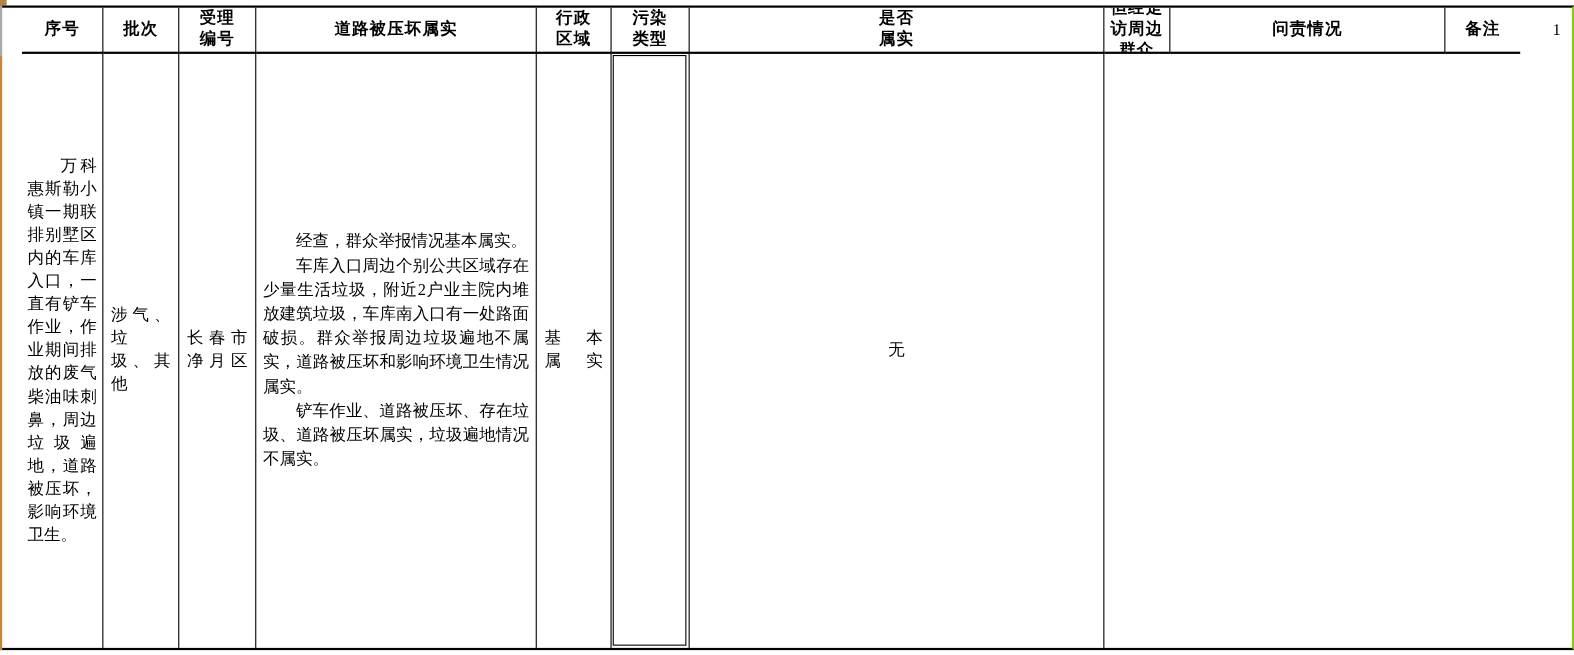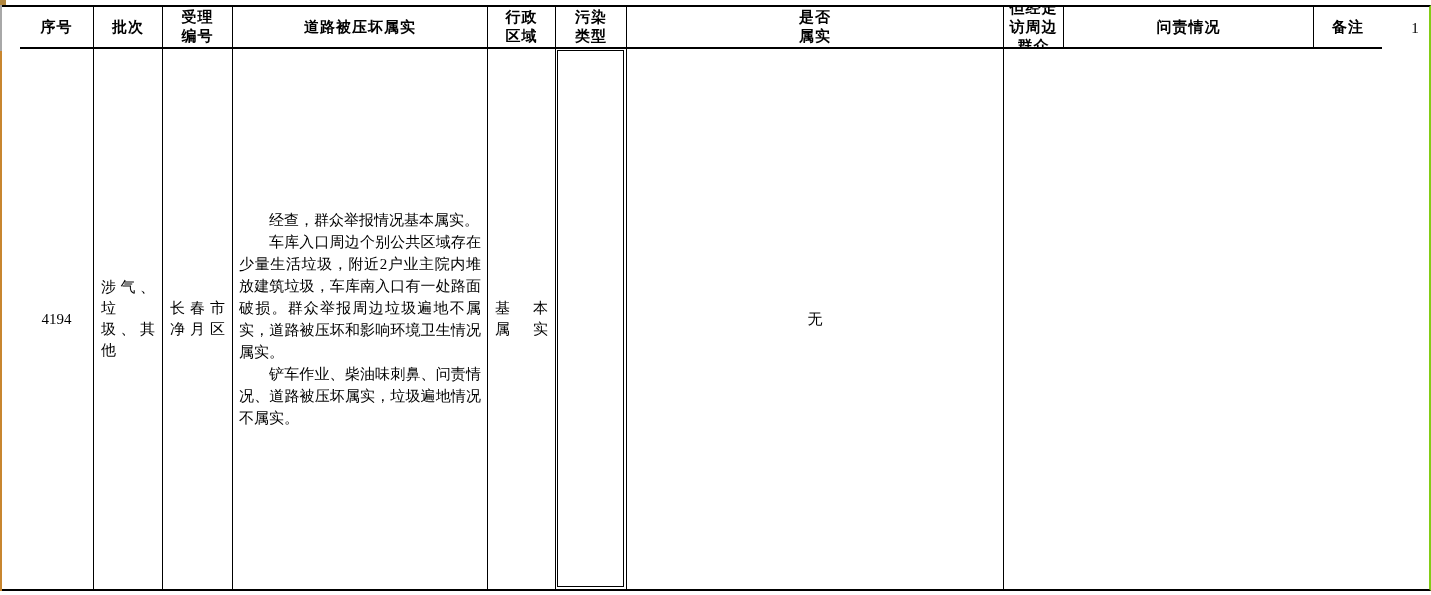--- a/index.html
+++ b/index.html
@@ -57,29 +57,31 @@
 区域</div>
     <div class="cell hcell pre">污染
 类型</div>
     <div class="cell hcell pre">是否
 属实</div>
     <div class="cell hcell">但经走访周边群众</div>
     <div class="cell hcell">问责情况</div>
     <div class="cell hcell lastcol">备注</div>
 
     <div class="cell center">1</div>
-    <div class="cell center">4194</div>
+    <div class="cell textblock">
+        <p class="para">万科惠斯勒小镇一期联排别墅区内的车库入口，一直有铲车作业，作业期间排放的废气柴油味刺鼻，周边垃圾遍地，道路被压坏，影响环境卫生。</p>
+      </div>
     <div class="cell pre spread">涉气、垃
 圾、其他</div>
     <div class="cell pre spread">长春市
 净月区</div>
     <div class="cell textblock inv">
         <p class="para">经查，群众举报情况基本属实。</p>
         <p class="para">车库入口周边个别公共区域存在少量生活垃圾，附近2户业主院内堆放建筑垃圾，车库南入口有一处路面破损。群众举报周边垃圾遍地不属实，道路被压坏和影响环境卫生情况属实。</p>
-        <p class="para">铲车作业、柴油味刺鼻、问责情况、道路被压坏属实，垃圾遍地情况不属实。</p>
+        <p class="para">铲车作业、道路被压坏、存在垃圾、道路被压坏属实，垃圾遍地情况不属实。</p>
       </div>
     <div class="cell pre spread">基本
 属实</div>
     <div class="cell textblock hand">
       <div class="double-inner"></div>
     </div>
     <div class="cell center">无</div>
     <div class="cell center lastcol"></div>
 
   </div>

